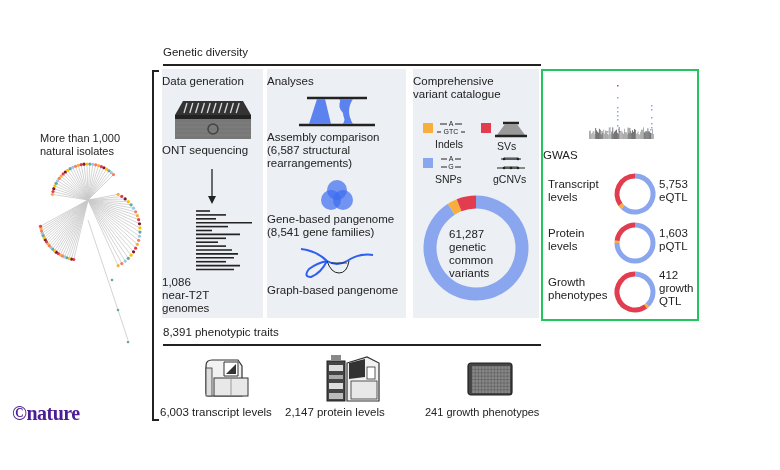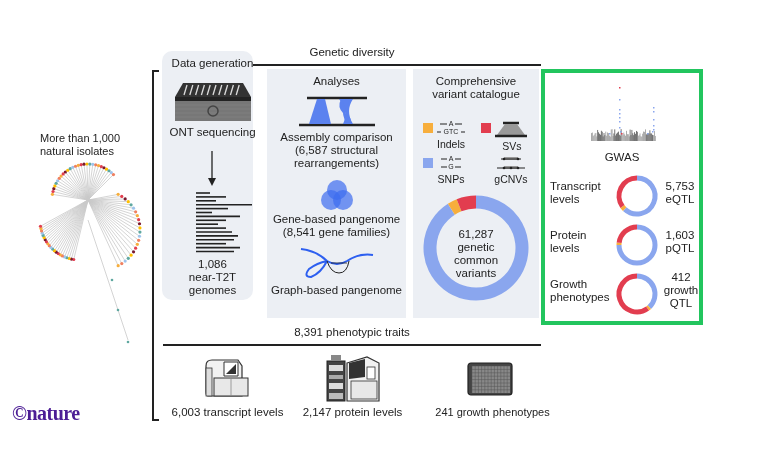--- a/index.html
+++ b/index.html
@@ -1,19 +1,19 @@
 <!DOCTYPE html>
 <html><head>
 <meta charset="utf-8">
 <style>
   html, body { margin:0; padding:0; background:#ffffff; }
   body { width:780px; height:470px; position:relative; overflow:hidden;
          font-family:"Liberation Sans", sans-serif; color:#222; }
   .abs { position:absolute; }
-  .txt { font-size:11px; line-height:13px; color:#222; text-align:center; white-space:nowrap; }
+  .txt { font-size:11px; line-height:13px; color:#222; text-align:left; white-space:nowrap; }
   .panel { position:absolute; background:#eceff4; }
   .hline { position:absolute; height:2px; background:#222; }
   .vline { position:absolute; width:2px; background:#222; }
   .hdr { font-size:11.5px; }
   .nature { font-family:"Liberation Serif", serif; font-weight:bold; font-size:20px; color:#4c1d95; letter-spacing:-0.5px; }
   svg { position:absolute; overflow:visible; }
 </style>
 </head>
 <body>
 
@@ -179,21 +179,21 @@
 
 <div class="abs nature" style="left:12px; top:402px;">©nature</div>
 
 <div class="vline" style="left:152px; top:70px; height:351px;"></div>
 <div class="hline" style="left:152px; top:70px; width:7px;"></div>
 <div class="hline" style="left:152px; top:419px; width:7px;"></div>
 
 <div class="abs txt hdr" style="left:163px; top:46px; width:378px;">Genetic diversity</div>
 <div class="hline" style="left:163px; top:64px; width:378px;"></div>
 
-<div class="panel" style="left:162px; top:51px; width:91px; height:249px;border-radius:10px;">
+<div class="panel" style="left:162px; top:69px; width:101px; height:249px;">
   <div class="abs txt hdr" style="left:0; top:6px; width:101px;">Data generation</div>
 
   <svg style="left:11px; top:30px;" width="80" height="44" viewBox="0 0 80 44">
     <polygon points="10,2 70,2 78,16 2,16" fill="#333"></polygon>
     <g stroke="#ddd" stroke-width="1.3" id="seq-slots">
         <line x1="14" y1="4" x2="11" y2="14"></line>
         <line x1="19.8" y1="4" x2="16.8" y2="14"></line>
         <line x1="25.6" y1="4" x2="22.6" y2="14"></line>
         <line x1="31.4" y1="4" x2="28.4" y2="14"></line>
         <line x1="37.2" y1="4" x2="34.2" y2="14"></line>
@@ -335,29 +335,29 @@
         <circle cx="23" cy="12" r="1.3" fill="#222"></circle>
     </svg>
     <div class="abs txt" style="left:12px; top:19px; width:36px; font-size:10.5px;">gCNVs</div>
   </div>
 
   <svg style="left:10px; top:126px;" width="106" height="106" viewBox="0 0 106 106" id="main-donut">
       <path d="M53,7 A46,46 0 1 1 28.35196743096617,14.160915426907295" fill="none" stroke="#8aa6ee" stroke-width="13"></path>
       <path d="M28.35196743096617,14.160915426907295 A46,46 0 0 1 36.06627057650482,10.23028164914043" fill="none" stroke="#f7ae3c" stroke-width="13"></path>
       <path d="M36.06627057650482,10.23028164914043 A46,46 0 0 1 52.99999999999999,7" fill="none" stroke="#e23d4f" stroke-width="13"></path>
     </svg>
-  <div class="abs txt" style="left:0; top:159px; width:126px; font-size:11.5px;">
+  <div class="abs txt" style="left:0; top:159px; width:126px; font-size:11.5px;padding-left:36px;">
     <div>61,287</div>
     <div>genetic</div>
     <div>common</div>
     <div>variants</div>
   </div>
 </div>
 
-<div class="abs" style="left:541px; top:69px; width:154px; height:248px; background:#fff; border:4px solid #22c55e;">
+<div class="abs" style="left:541px; top:69px; width:154px; height:248px; background:#fff; border:2px solid #22c55e;">
   <svg style="left:44px; top:6px;" width="70" height="70" viewBox="0 0 70 70" id="manhattan">
       <rect x="2" y="54.076680384087794" width="0.8" height="7.923319615912209" fill="#999"></rect>
       <rect x="2.9" y="53.513683127572016" width="0.8" height="8.486316872427984" fill="#999"></rect>
       <rect x="3.8" y="57.07620027434842" width="0.8" height="4.923799725651578" fill="#999"></rect>
       <rect x="4.7" y="56.04818244170096" width="0.8" height="5.95181755829904" fill="#999"></rect>
       <rect x="5.6000000000000005" y="54.45432098765432" width="0.8" height="7.545679012345679" fill="#999"></rect>
       <rect x="6.500000000000001" y="53.94893689986283" width="0.8" height="8.051063100137174" fill="#999"></rect>
       <rect x="7.400000000000001" y="57.37153635116598" width="0.8" height="4.628463648834019" fill="#999"></rect>
       <rect x="8.3" y="50.9690329218107" width="0.8" height="11.0309670781893" fill="#555"></rect>
       <rect x="9.200000000000001" y="53.28463648834019" width="0.8" height="8.715363511659808" fill="#555"></rect>

